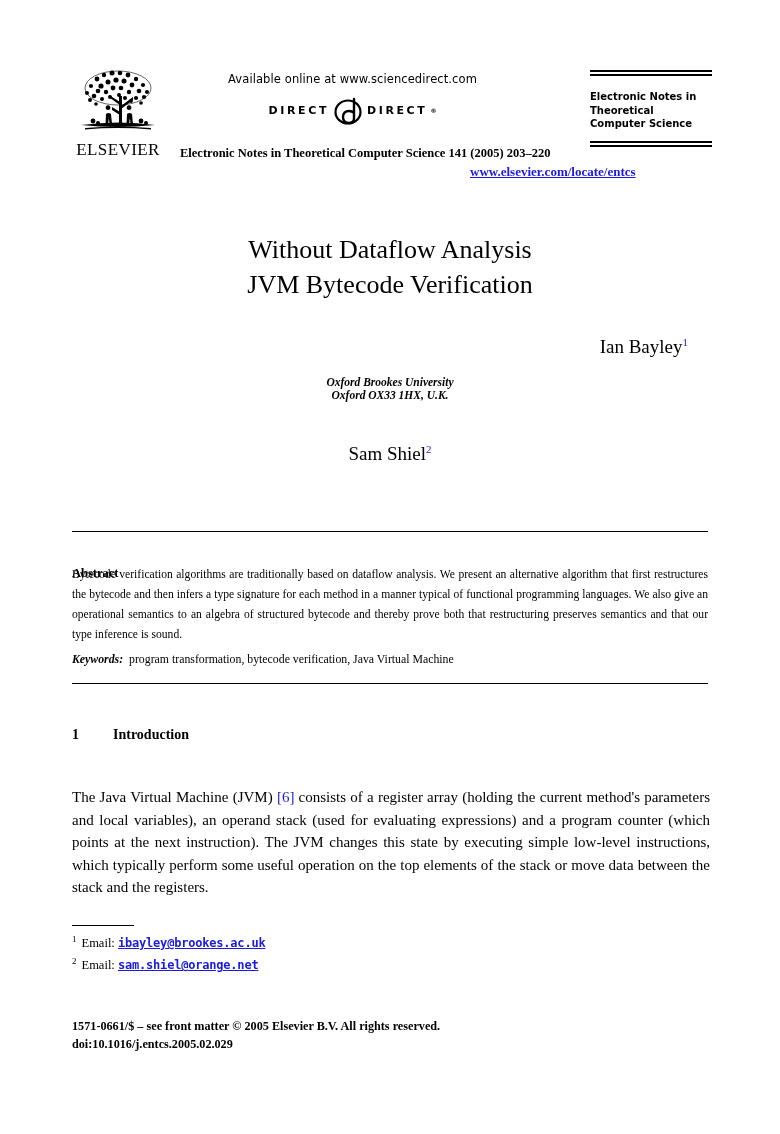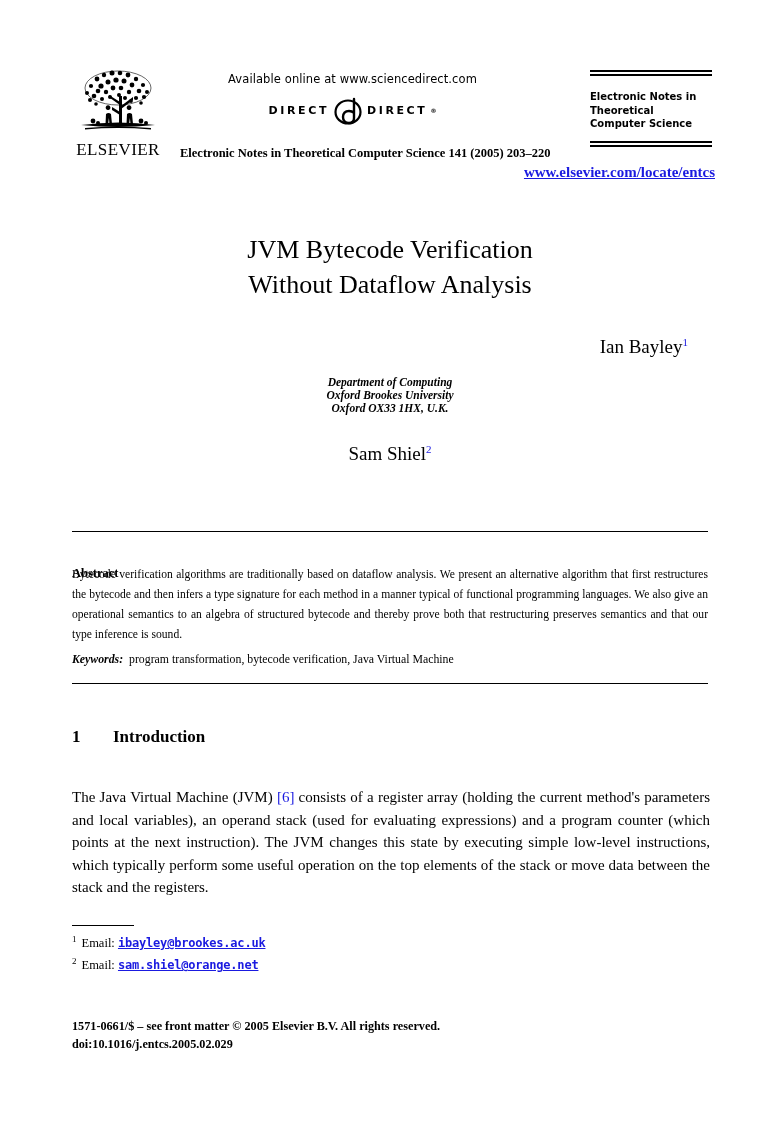--- a/index.html
+++ b/index.html
@@ -115,24 +115,23 @@
     font-family: "DejaVu Sans", "Liberation Sans", sans-serif;
     font-weight: bold;
     font-size: 10px;
     line-height: 13.5px;
     color: #000;
   }
   .entcs-url {
     position: absolute;
     left: 470px; top: 164px;
     width: 245px;
-    text-align: right;
-    font-family: "Liberation Serif", "DejaVu Serif", serif;
-    font-weight: bold;
-    font-size: 15px;
+    font-family: "Liberation Serif", "DejaVu Serif", serif;
+    font-weight: bold;
+    font-size: 13px;
     color: #1a1ae0;
     text-decoration: underline;
   }
 
   
   .title {
     position: absolute;
     left: 90px; top: 232px;
     width: 600px;
     text-align: center;
@@ -202,21 +201,21 @@
     left: 72px; top: 652px;
     width: 636px;
     font-size: 11.8px;
   }
   .kw-label { font-style: italic; font-weight: bold; }
 
   
   .section-head {
     position: absolute;
     left: 72px; top: 727px;
-    font-size: 17px;
+    font-size: 14px;
     font-weight: bold;
   }
   .section-num { display: inline-block; width: 41px; }
 
   .body-para {
     position: absolute;
     left: 72px; top: 771px;
     width: 638px;
     font-size: 15px;
     line-height: 22.6px;
@@ -346,28 +345,27 @@
     <div class="entcs-box">
       <div class="entcs-rule-top"></div>
       <div class="entcs-title">Electronic Notes in Theoretical Computer Science</div>
       <div class="entcs-rule-bot"></div>
     </div>
 
     <a class="entcs-url" href="#">www.elsevier.com/locate/entcs</a>
   </div>
 
   <div class="title">
+    <div>Without Dataflow Analysis</div>
     <div>JVM Bytecode Verification</div>
-    <div>Without Dataflow Analysis</div>
   </div>
 
   <div class="author1"><span>Ian Bayley</span><sup class="fnmark">1</sup></div>
 
   <div class="affil">
-    <div>Department of Computing</div>
     <div>Oxford Brookes University</div>
     <div>Oxford OX33 1HX, U.K.</div>
   </div>
 
   <div class="author2"><span>Sam Shiel</span><sup class="fnmark">2</sup></div>
 
   <div class="rule" id="rule-abs-top"></div>
   <div class="abstract-head">Abstract</div>
   <div class="abstract-body">Bytecode verification algorithms are traditionally based on dataflow analysis. We present an alternative algorithm that first restructures the bytecode and then infers a type signature for each method in a manner typical of functional programming languages. We also give an operational semantics to an algebra of structured bytecode and thereby prove both that restructuring preserves semantics and that our type inference is sound.</div>
   <div class="keywords"><span class="kw-label">Keywords:</span>&nbsp;&nbsp;<span>program transformation, bytecode verification, Java Virtual Machine</span></div>

